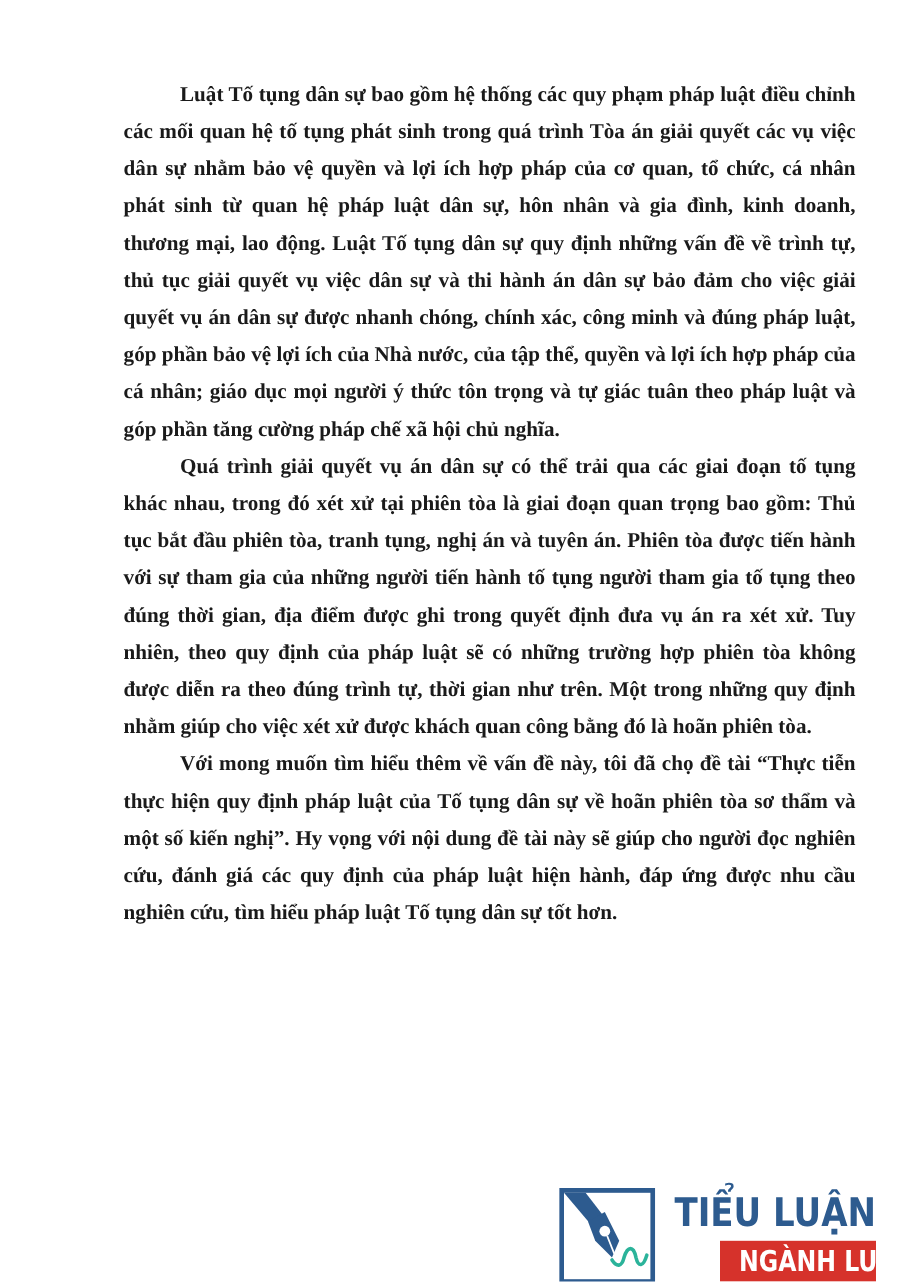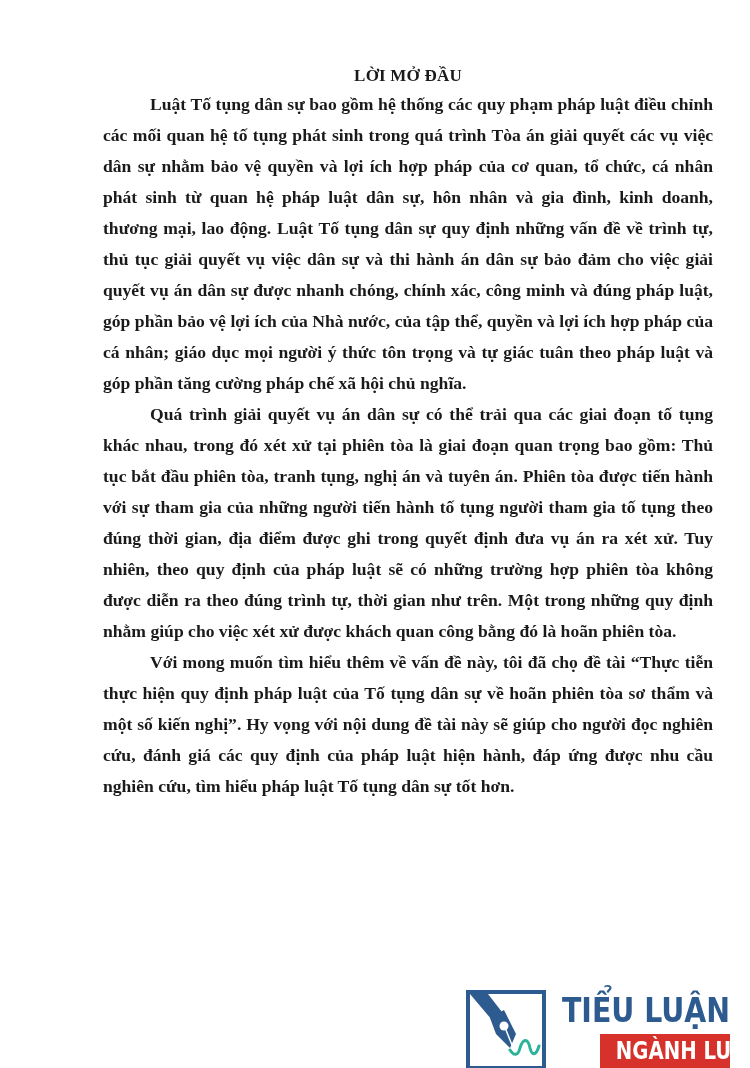--- a/index.html
+++ b/index.html
@@ -35,21 +35,20 @@
     background: #d6322b; color: #ffffff;
     font-family: "DejaVu Sans", "Liberation Sans", sans-serif; font-weight: bold;
     font-size: 24px; line-height: 34px; text-align: center; white-space: nowrap;
   }
   .logo-sub span { display: inline-block; transform: scaleX(0.82); transform-origin: center; }
 </style>
 </head>
 <body>
 
 <div class="page">
-  <div class="title">LỜI MỞ ĐẦU</div>
   <p class="para">Luật Tố tụng dân sự bao gồm hệ thống các quy phạm pháp luật điều chỉnh các mối quan hệ tố tụng phát sinh trong quá trình Tòa án giải quyết các vụ việc dân sự nhằm bảo vệ quyền và lợi ích hợp pháp của cơ quan, tổ chức, cá nhân phát sinh từ quan hệ pháp luật dân sự, hôn nhân và gia đình, kinh doanh, thương mại, lao động. Luật Tố tụng dân sự quy định những vấn đề về trình tự, thủ tục giải quyết vụ việc dân sự và thi hành án dân sự bảo đảm cho việc giải quyết vụ án dân sự được nhanh chóng, chính xác, công minh và đúng pháp luật, góp phần bảo vệ lợi ích của Nhà nước, của tập thể, quyền và lợi ích hợp pháp của cá nhân; giáo dục mọi người ý thức tôn trọng và tự giác tuân theo pháp luật và góp phần tăng cường pháp chế xã hội chủ nghĩa.</p>
   <p class="para">Quá trình giải quyết vụ án dân sự có thể trải qua các giai đoạn tố tụng khác nhau, trong đó xét xử tại phiên tòa là giai đoạn quan trọng bao gồm: Thủ tục bắt đầu phiên tòa, tranh tụng, nghị án và tuyên án. Phiên tòa được tiến hành với sự tham gia của những người tiến hành tố tụng người tham gia tố tụng theo đúng thời gian, địa điểm được ghi trong quyết định đưa vụ án ra xét xử. Tuy nhiên, theo quy định của pháp luật sẽ có những trường hợp phiên tòa không được diễn ra theo đúng trình tự, thời gian như trên. Một trong những quy định nhằm giúp cho việc xét xử được khách quan công bằng đó là hoãn phiên tòa.</p>
   <p class="para">Với mong muốn tìm hiểu thêm về vấn đề này, tôi đã chọ đề tài “Thực tiễn thực hiện quy định pháp luật của Tố tụng dân sự về hoãn phiên tòa sơ thẩm và một số kiến nghị”. Hy vọng với nội dung đề tài này sẽ giúp cho người đọc nghiên cứu, đánh giá các quy định của pháp luật hiện hành, đáp ứng được nhu cầu nghiên cứu, tìm hiểu pháp luật Tố tụng dân sự tốt hơn.</p>
 </div>
 
 <div class="logo">
   <div class="logo-box">
     <svg width="80" height="80" viewBox="0 0 80 80">
       <rect x="2" y="2" width="76" height="76" fill="#ffffff" stroke="#2d5b8f" stroke-width="4"></rect>
 

